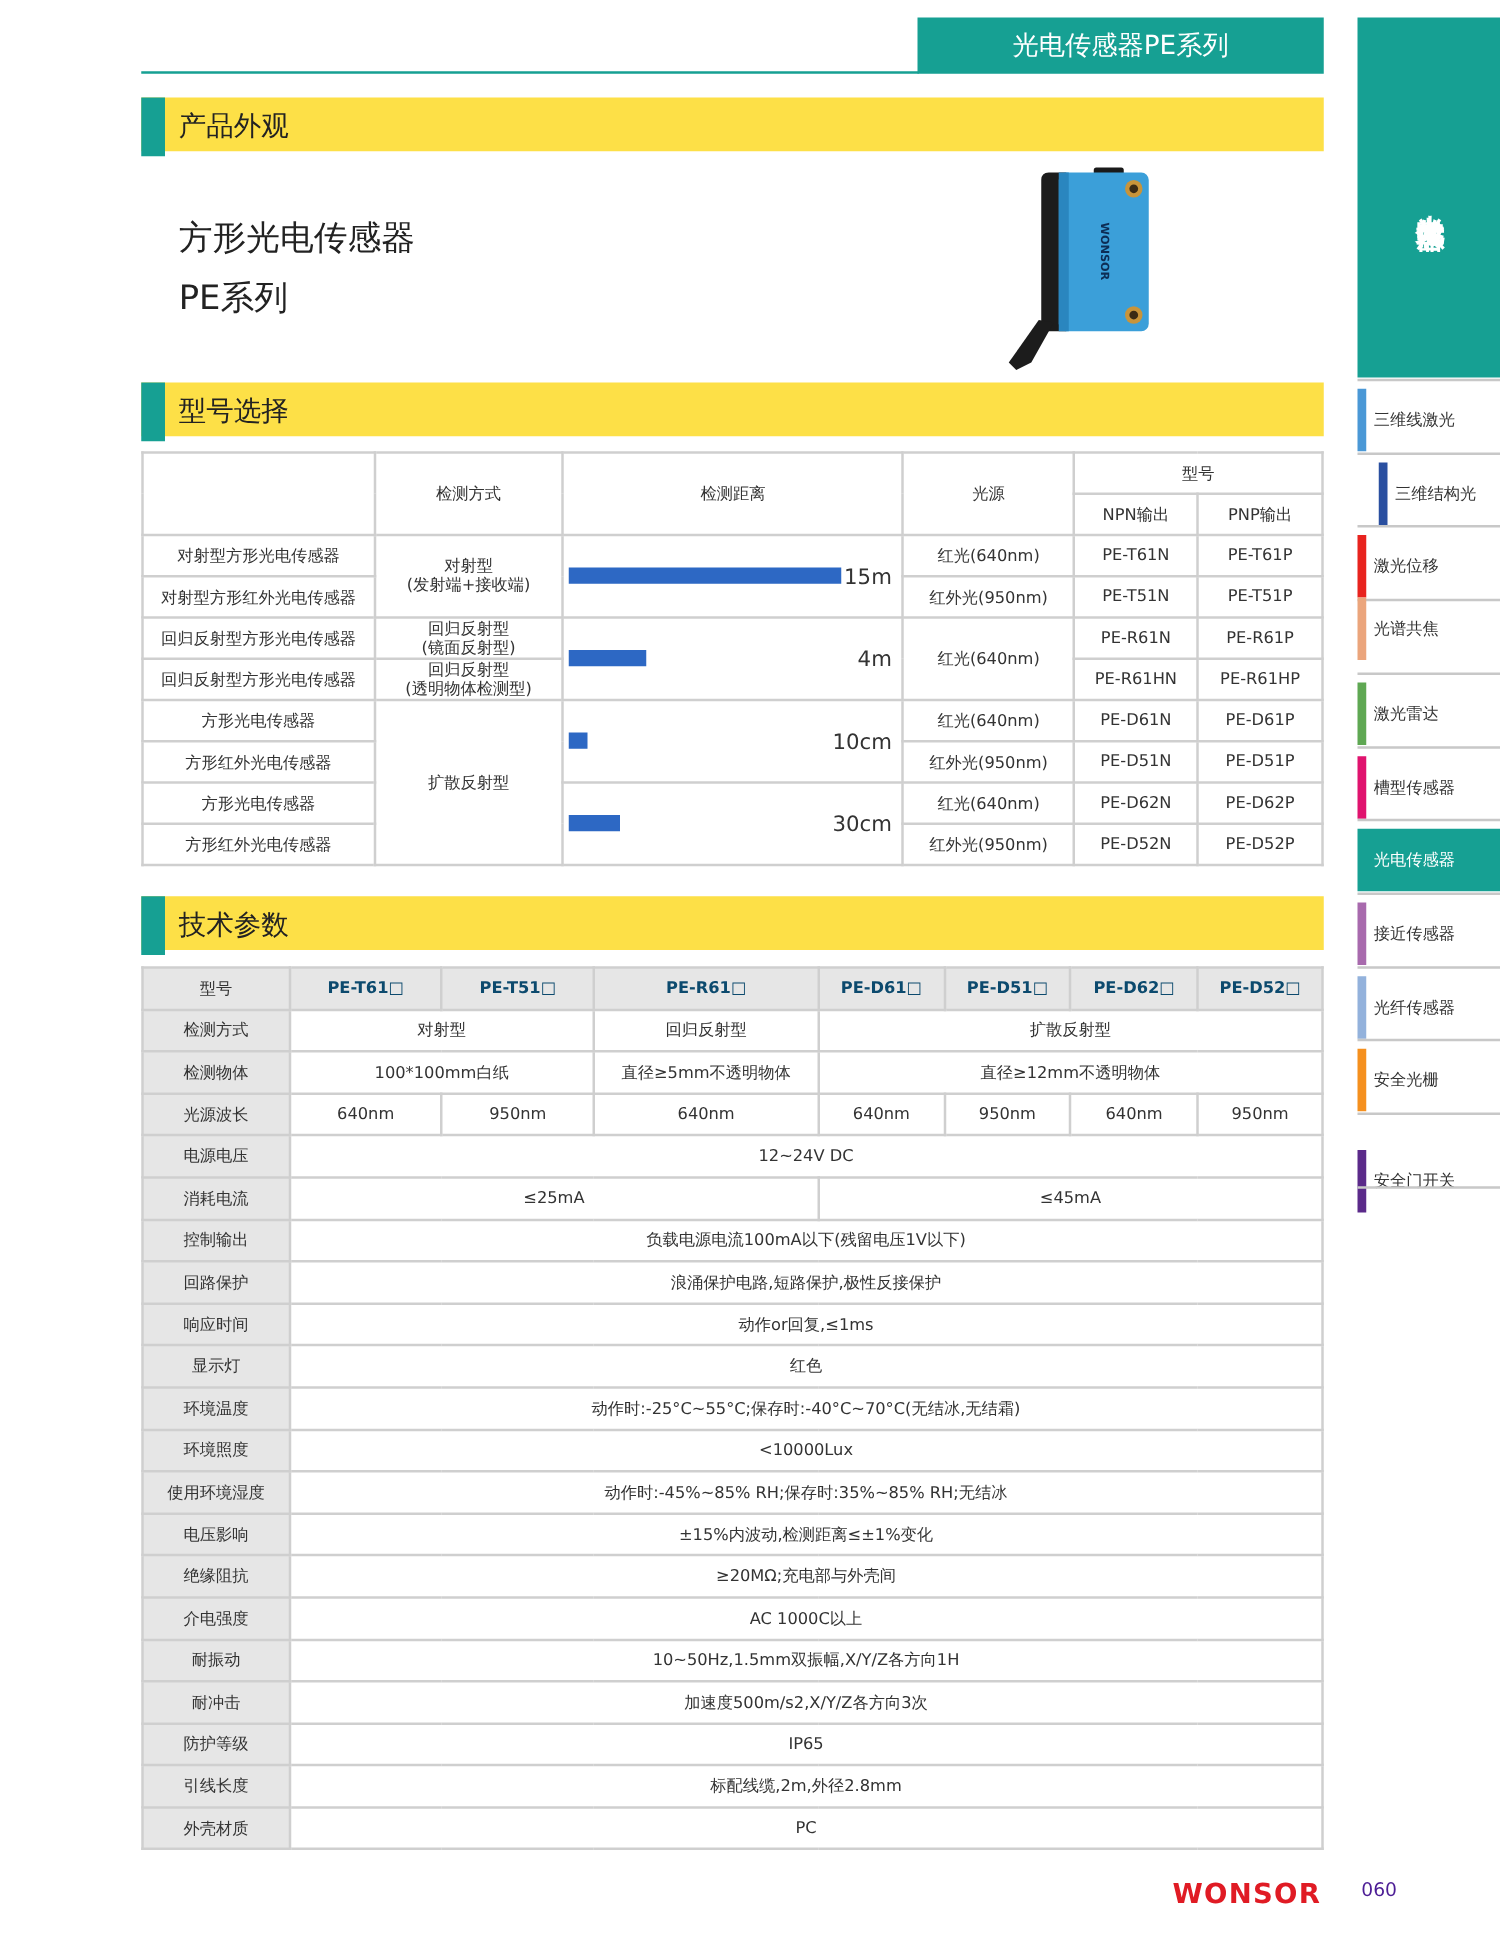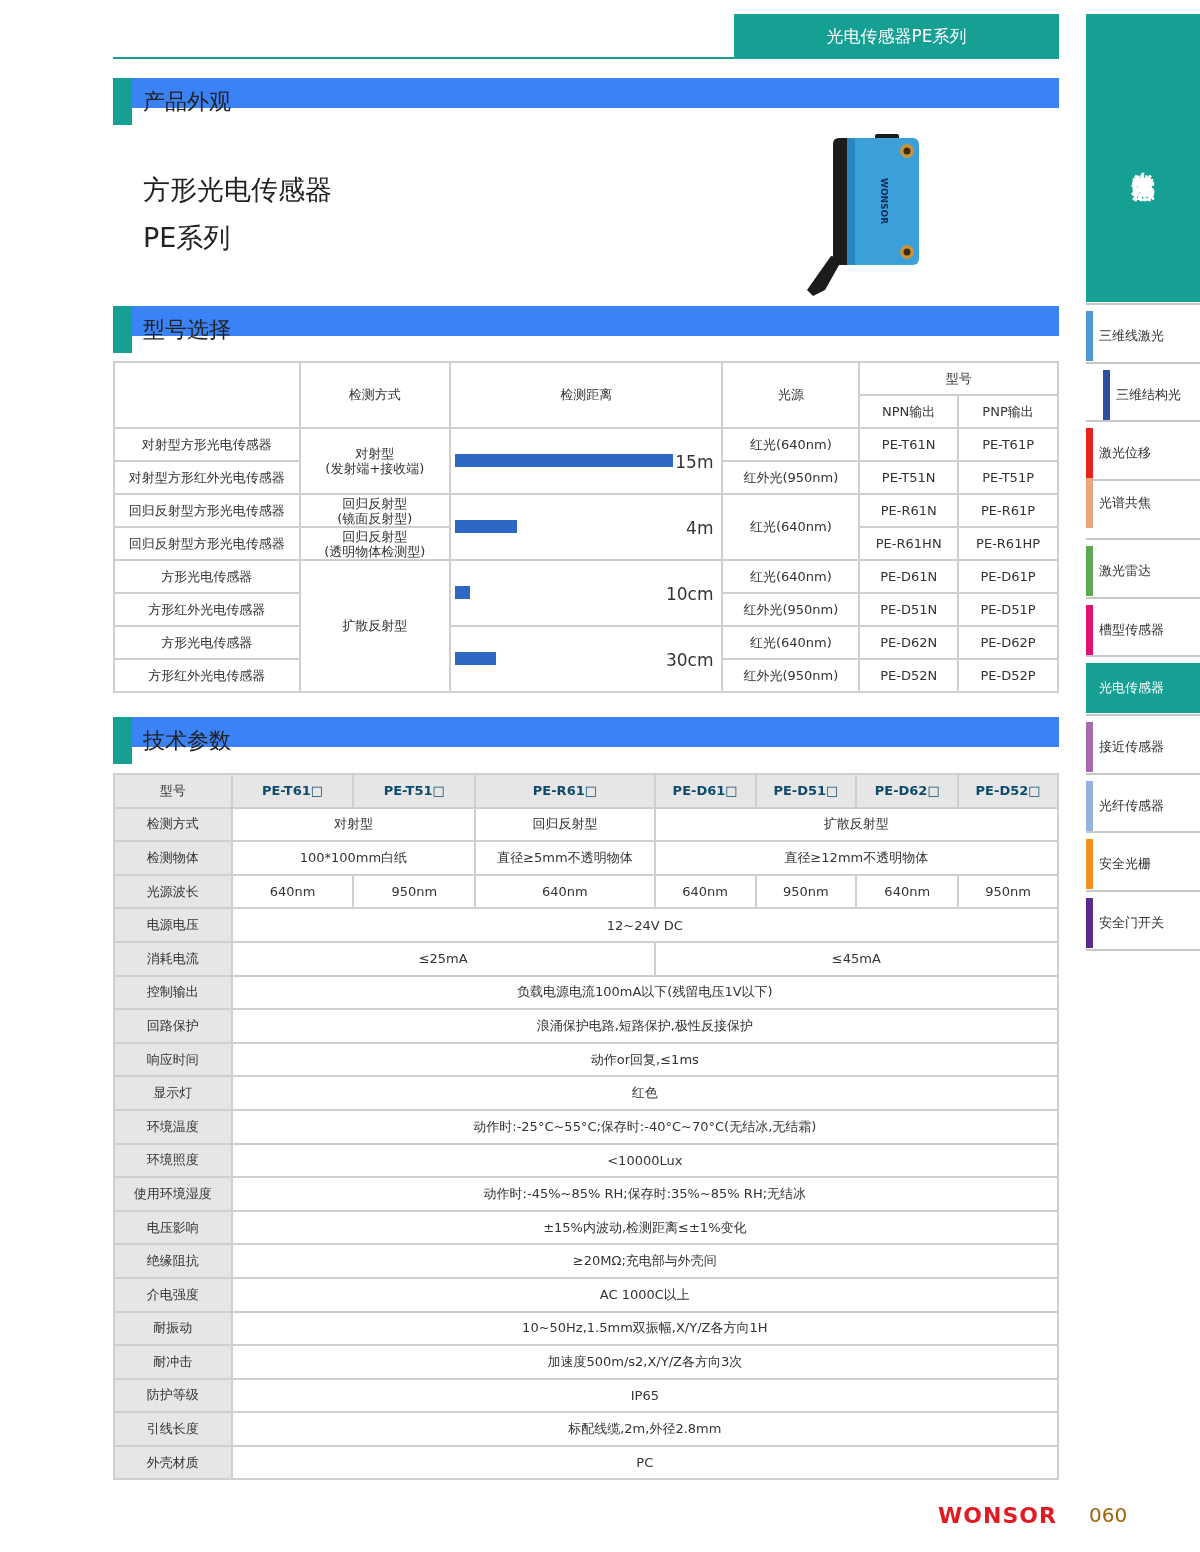--- a/index.html
+++ b/index.html
@@ -4,34 +4,34 @@
 <style>
   * { box-sizing: border-box; margin: 0; padding: 0; }
   body {
     width: 1200px; height: 1552px; background: #ffffff; position: relative;
     font-family: "DejaVu Sans", "Liberation Sans", sans-serif; color: #333;
     overflow: hidden;
   }
   .top-line { position: absolute; left: 113px; top: 57px; width: 622px; height: 2px; background: #16a093; }
   .top-banner {
     position: absolute; left: 734px; top: 14px; width: 325px; height: 45px;
-    background: #16a093; color: #fff; font-size: 17px; text-align: center; line-height: 45px;
+    background: #16a093; color: #fff; font-size: 21px; text-align: center; line-height: 45px;
   }
   .side-main {
     position: absolute; left: 1086px; top: 14px; width: 114px; height: 288px;
     background: #16a093; color: #fff; font-size: 23px; font-weight: bold;
     display: flex; align-items: center; justify-content: center;
   }
   .side-main span { writing-mode: vertical-rl; letter-spacing: 2px; line-height: 1; }
   .side-sep { position: absolute; left: 1086px; width: 114px; height: 2px; background: #c8c8c8; }
   .side-item { position: absolute; left: 1086px; width: 114px; height: 50px; display: flex; align-items: center; font-size: 13px; color: #333; }
   .side-item .bar { width: 7px; height: 50px; margin-right: 6px; }
   .side-item.active { background: #16a093; color: #fff; padding-left: 13px; }
 
-  .sec-head { position: absolute; left: 113px; width: 946px; height: 30px; background: #3b82f6; }
+  .sec-head { position: absolute; left: 113px; width: 946px; height: 43px; background: #fde047; }
   .sec-head .mark { position: absolute; left: 0; top: 0; width: 19px; height: 47px; background: #16a093; }
   .sec-head .txt { position: absolute; left: 30px; top: 0; line-height: 47px; font-size: 22px; color: #222; }
 
   .prod-title { position: absolute; left: 143px; font-size: 27px; color: #222; }
 
   .sensor { position: absolute; left: 803px; top: 130px; width: 125px; height: 170px; }
 
   table { border-collapse: collapse; position: absolute; font-size: 13px; color: #333; }
   table td { border: 2px solid #cfcfcf; text-align: center; vertical-align: middle; }
 
@@ -42,21 +42,21 @@
   .dist-lbl { position: absolute; right: 8px; top: 50%; margin-top: -9px; font-size: 17px; }
   .line2 { line-height: 15px; font-size: 13px; }
 
   #spec-table { left: 113px; top: 773px; width: 946px; }
   #spec-table td { height: 33.6px; }
   #spec-table td.lbl { background: #e6e6e6; width: 118px; }
   #spec-table tr.hdr td { background: #e6e6e6; }
   #spec-table tr.hdr td.model { color: #0c4a6e; font-weight: bold; }
 
   .footer-logo { position: absolute; left: 938px; top: 1503px; font-size: 22px; font-weight: bold; color: #e01b24; letter-spacing: 1px; font-family: "DejaVu Sans", sans-serif; }
-  .page-num { position: absolute; left: 1089px; top: 1503px; font-size: 20px; color: #a16207; }
+  .page-num { position: absolute; left: 1089px; top: 1503px; font-size: 15px; color: #4c1d95; }
 </style>
 </head>
 <body>
 
 <div class="top-line"></div>
 <div class="top-banner">光电传感器PE系列</div>
 
 <div class="side-main">
     <span>光电传感器</span>
   </div>
@@ -104,21 +104,21 @@
     <div class="side-item" style="top: 780.6px;">
       <div class="bar" style="background: rgb(147, 178, 220);"></div>
       <span>光纤传感器</span>
     </div>
     <div class="side-sep" style="top: 831.3px;"></div>
     <div class="side-item" style="top: 839.3px;">
       <div class="bar" style="background: rgb(245, 144, 30);"></div>
       <span>安全光栅</span>
     </div>
     <div class="side-sep" style="top: 890px;"></div>
-    <div class="side-item" style="top: 898px;">
+    <div class="side-item" style="top: 920px;">
       <div class="bar" style="background: rgb(91, 42, 138);"></div>
       <span>安全门开关</span>
     </div>
     <div class="side-sep" style="top: 948.7px;"></div>
   </div>
 
 <div class="sec-head" style="top:78px;">
   <div class="mark"></div>
   <div class="txt">产品外观</div>
 </div>

